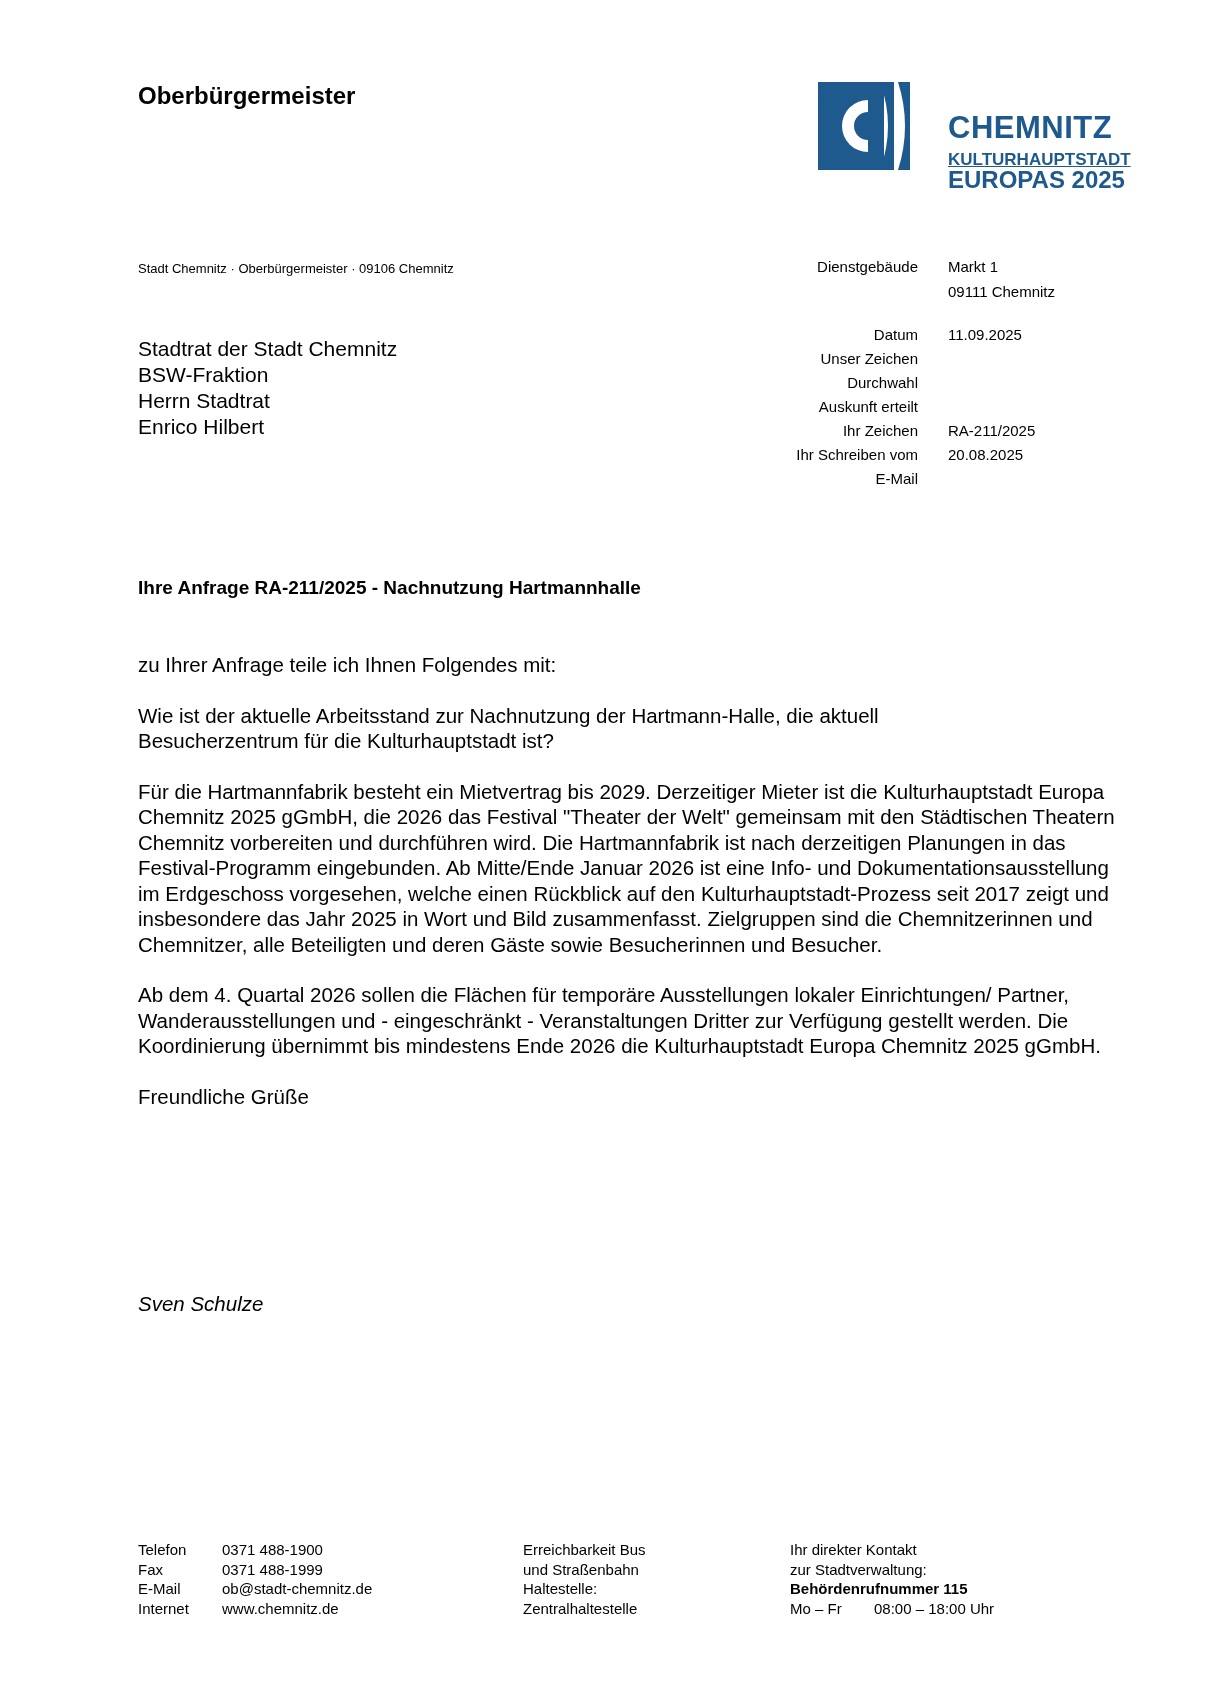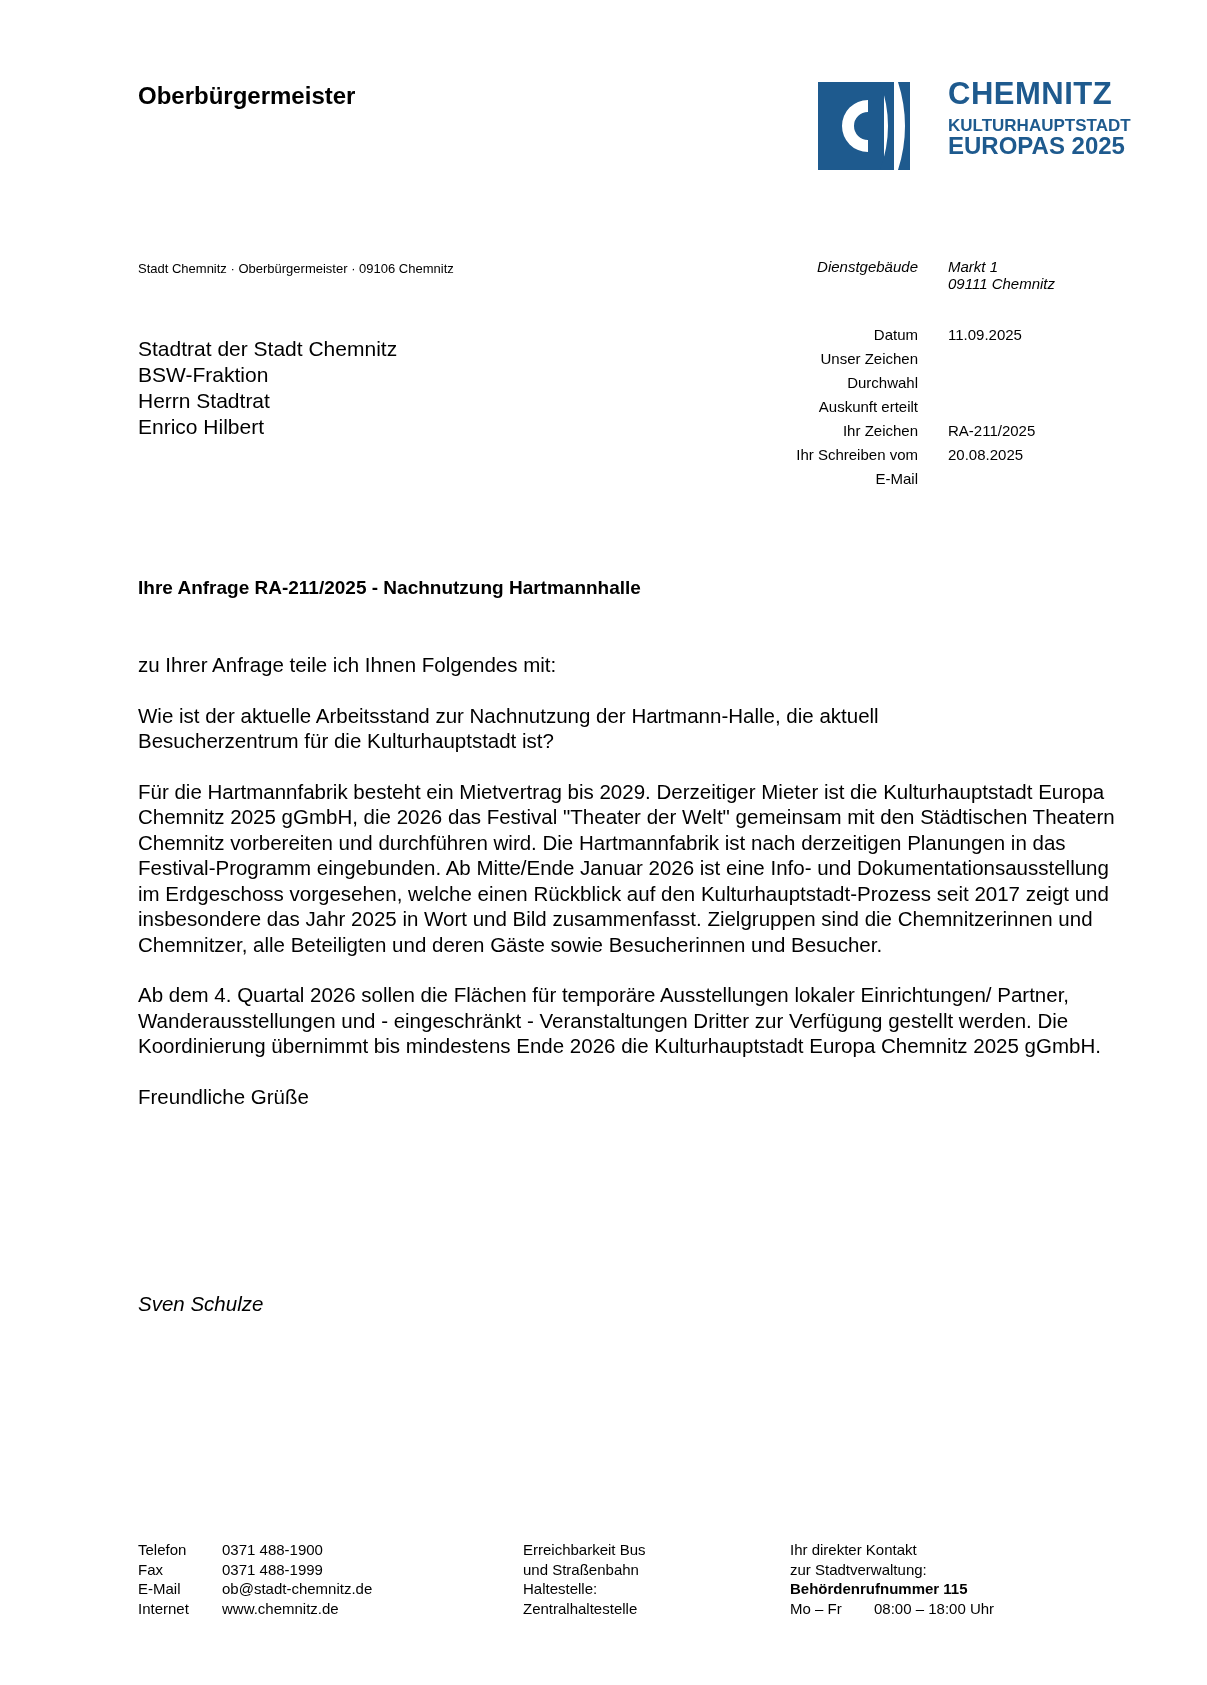--- a/index.html
+++ b/index.html
@@ -2,29 +2,29 @@
 <html><head>
 <meta charset="utf-8">
 <style>
   html, body { margin:0; padding:0; background:#ffffff; }
   body { width:1207px; height:1685px; position:relative; font-family:"Liberation Sans", sans-serif; color:#000; overflow:hidden; }
   .abs { position:absolute; }
   .hdr-title { left:138px; top:82px; font-size:24px; font-weight:bold; }
   .logo { left:818px; top:78px; width:300px; height:100px; }
   .logo-mark { position:absolute; left:0; top:0; width:96px; height:96px; }
   .logo-text { position:absolute; left:130px; top:0; color:#1e5a8e; font-weight:bold; line-height:1; }
-  .logo-t1 { font-size:31px; letter-spacing:0.5px; }
-  .logo-t2 { font-size:17px; margin-top:8px; }
+  .logo-t1 { font-size:31px; letter-spacing:0.5px;margin-top:34px; }
+  .logo-t2 { font-size:17px; margin-top:8px;text-decoration:underline; }
   .logo-t3 { font-size:24px; margin-top:0; }
   .sender-line { left:138px; top:261px; font-size:13px; }
   .meta { left:760px; top:258px; width:400px; font-size:15px; }
   .meta-row { display:flex; height:24px; }
   .meta-label { width:158px; text-align:right; padding-right:30px; }
   .meta-value { flex:1; }
-  .meta-row.tall { height:48px;font-style:italic; }
+  .meta-row.tall { height:48px; }
   .recipient { left:138px; top:336px; font-size:21px; line-height:26px; }
   .subject { left:138px; top:577px; font-size:19px; font-weight:bold; }
   .body { left:138px; top:652px; width:980px; font-size:20.5px; line-height:25.5px; }
   .body p { margin:0 0 25px 0; }
   .signature { left:138px; top:1292px; font-size:20.5px; font-style:italic; }
   .footer { top:1540px; font-size:15px; line-height:19.5px; }
   .f1 { left:138px; }
   .f1 .row { display:flex; }
   .f1 .k { width:84px; }
   .f2 { left:523px; }
@@ -51,21 +51,21 @@
   </div>
 </div>
 
 <div class="abs sender-line">Stadt Chemnitz · Oberbürgermeister · 09106 Chemnitz</div>
 
 <div class="abs meta">
   <div class="meta-row tall">
     <div class="meta-label">Dienstgebäude</div>
     <div class="meta-value">
       <div>Markt 1</div>
-      <div style="">09111 Chemnitz</div>
+      <div style="margin-top:8px">09111 Chemnitz</div>
     </div>
   </div>
   <div style="height:20px"></div>
   <div class="meta-row">
       <div class="meta-label">Datum</div>
       <div class="meta-value">11.09.2025</div>
     </div>
   <div class="meta-row">
       <div class="meta-label">Unser Zeichen</div>
       <div class="meta-value"></div>

